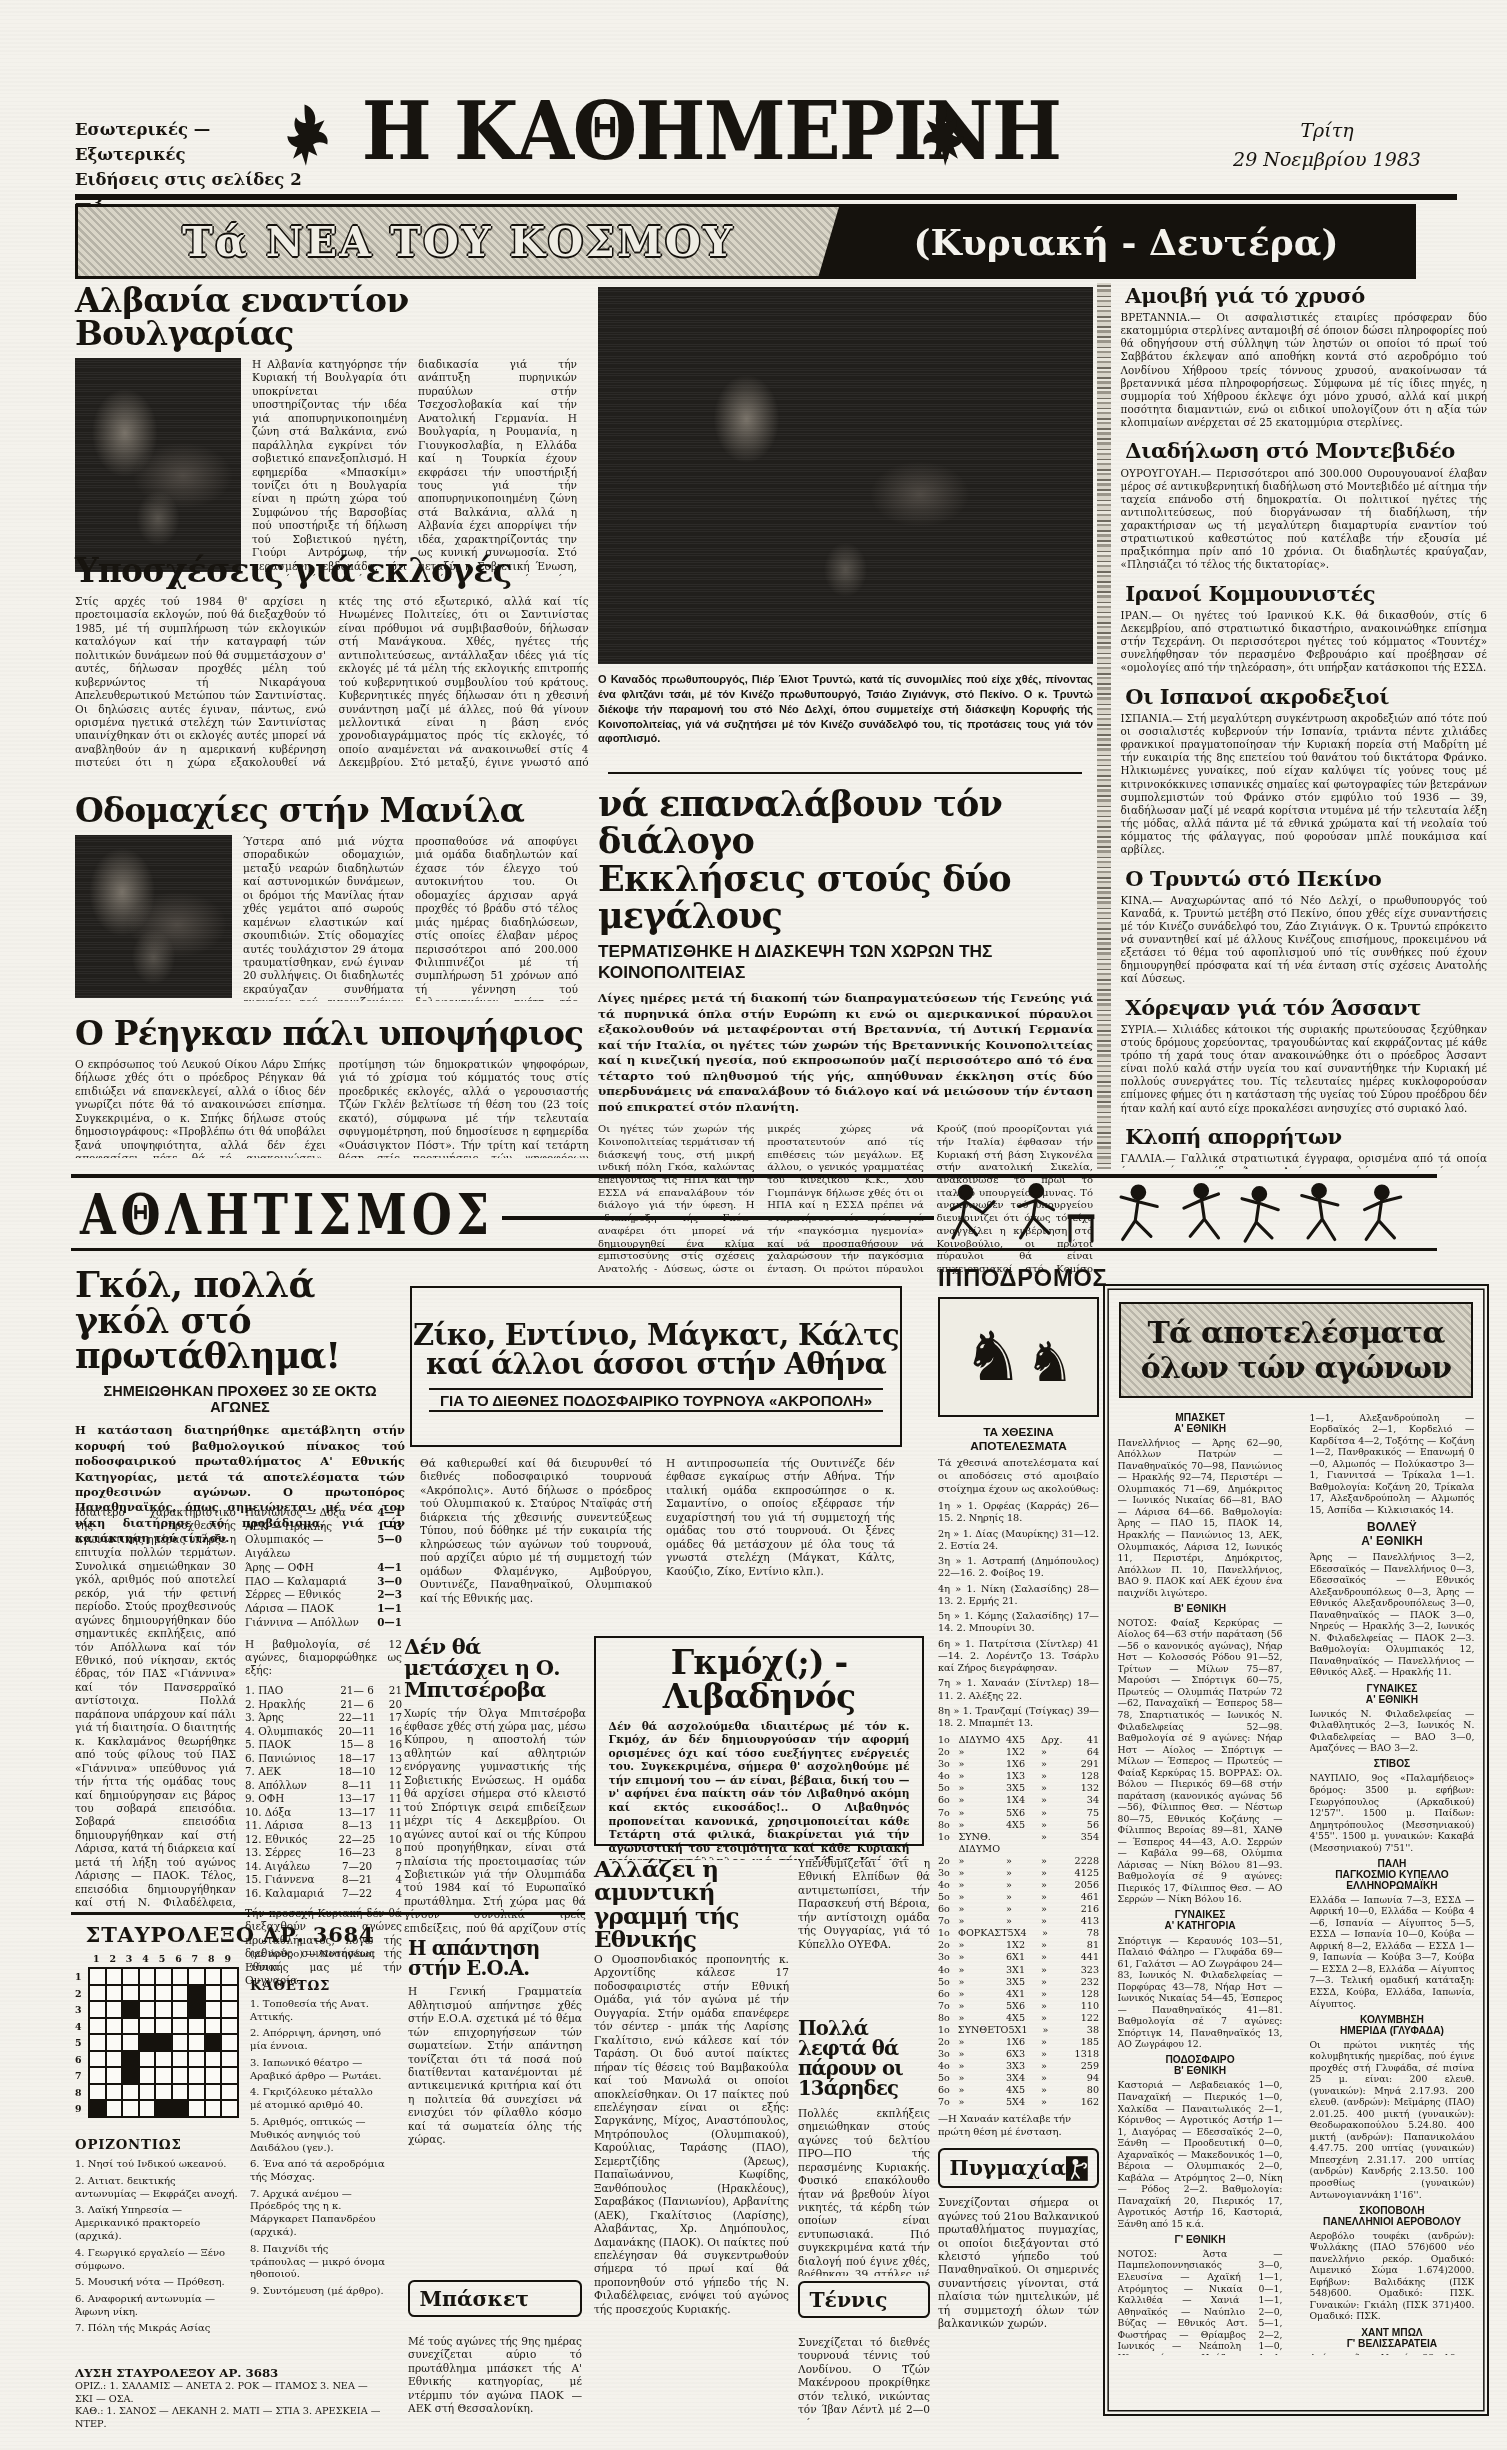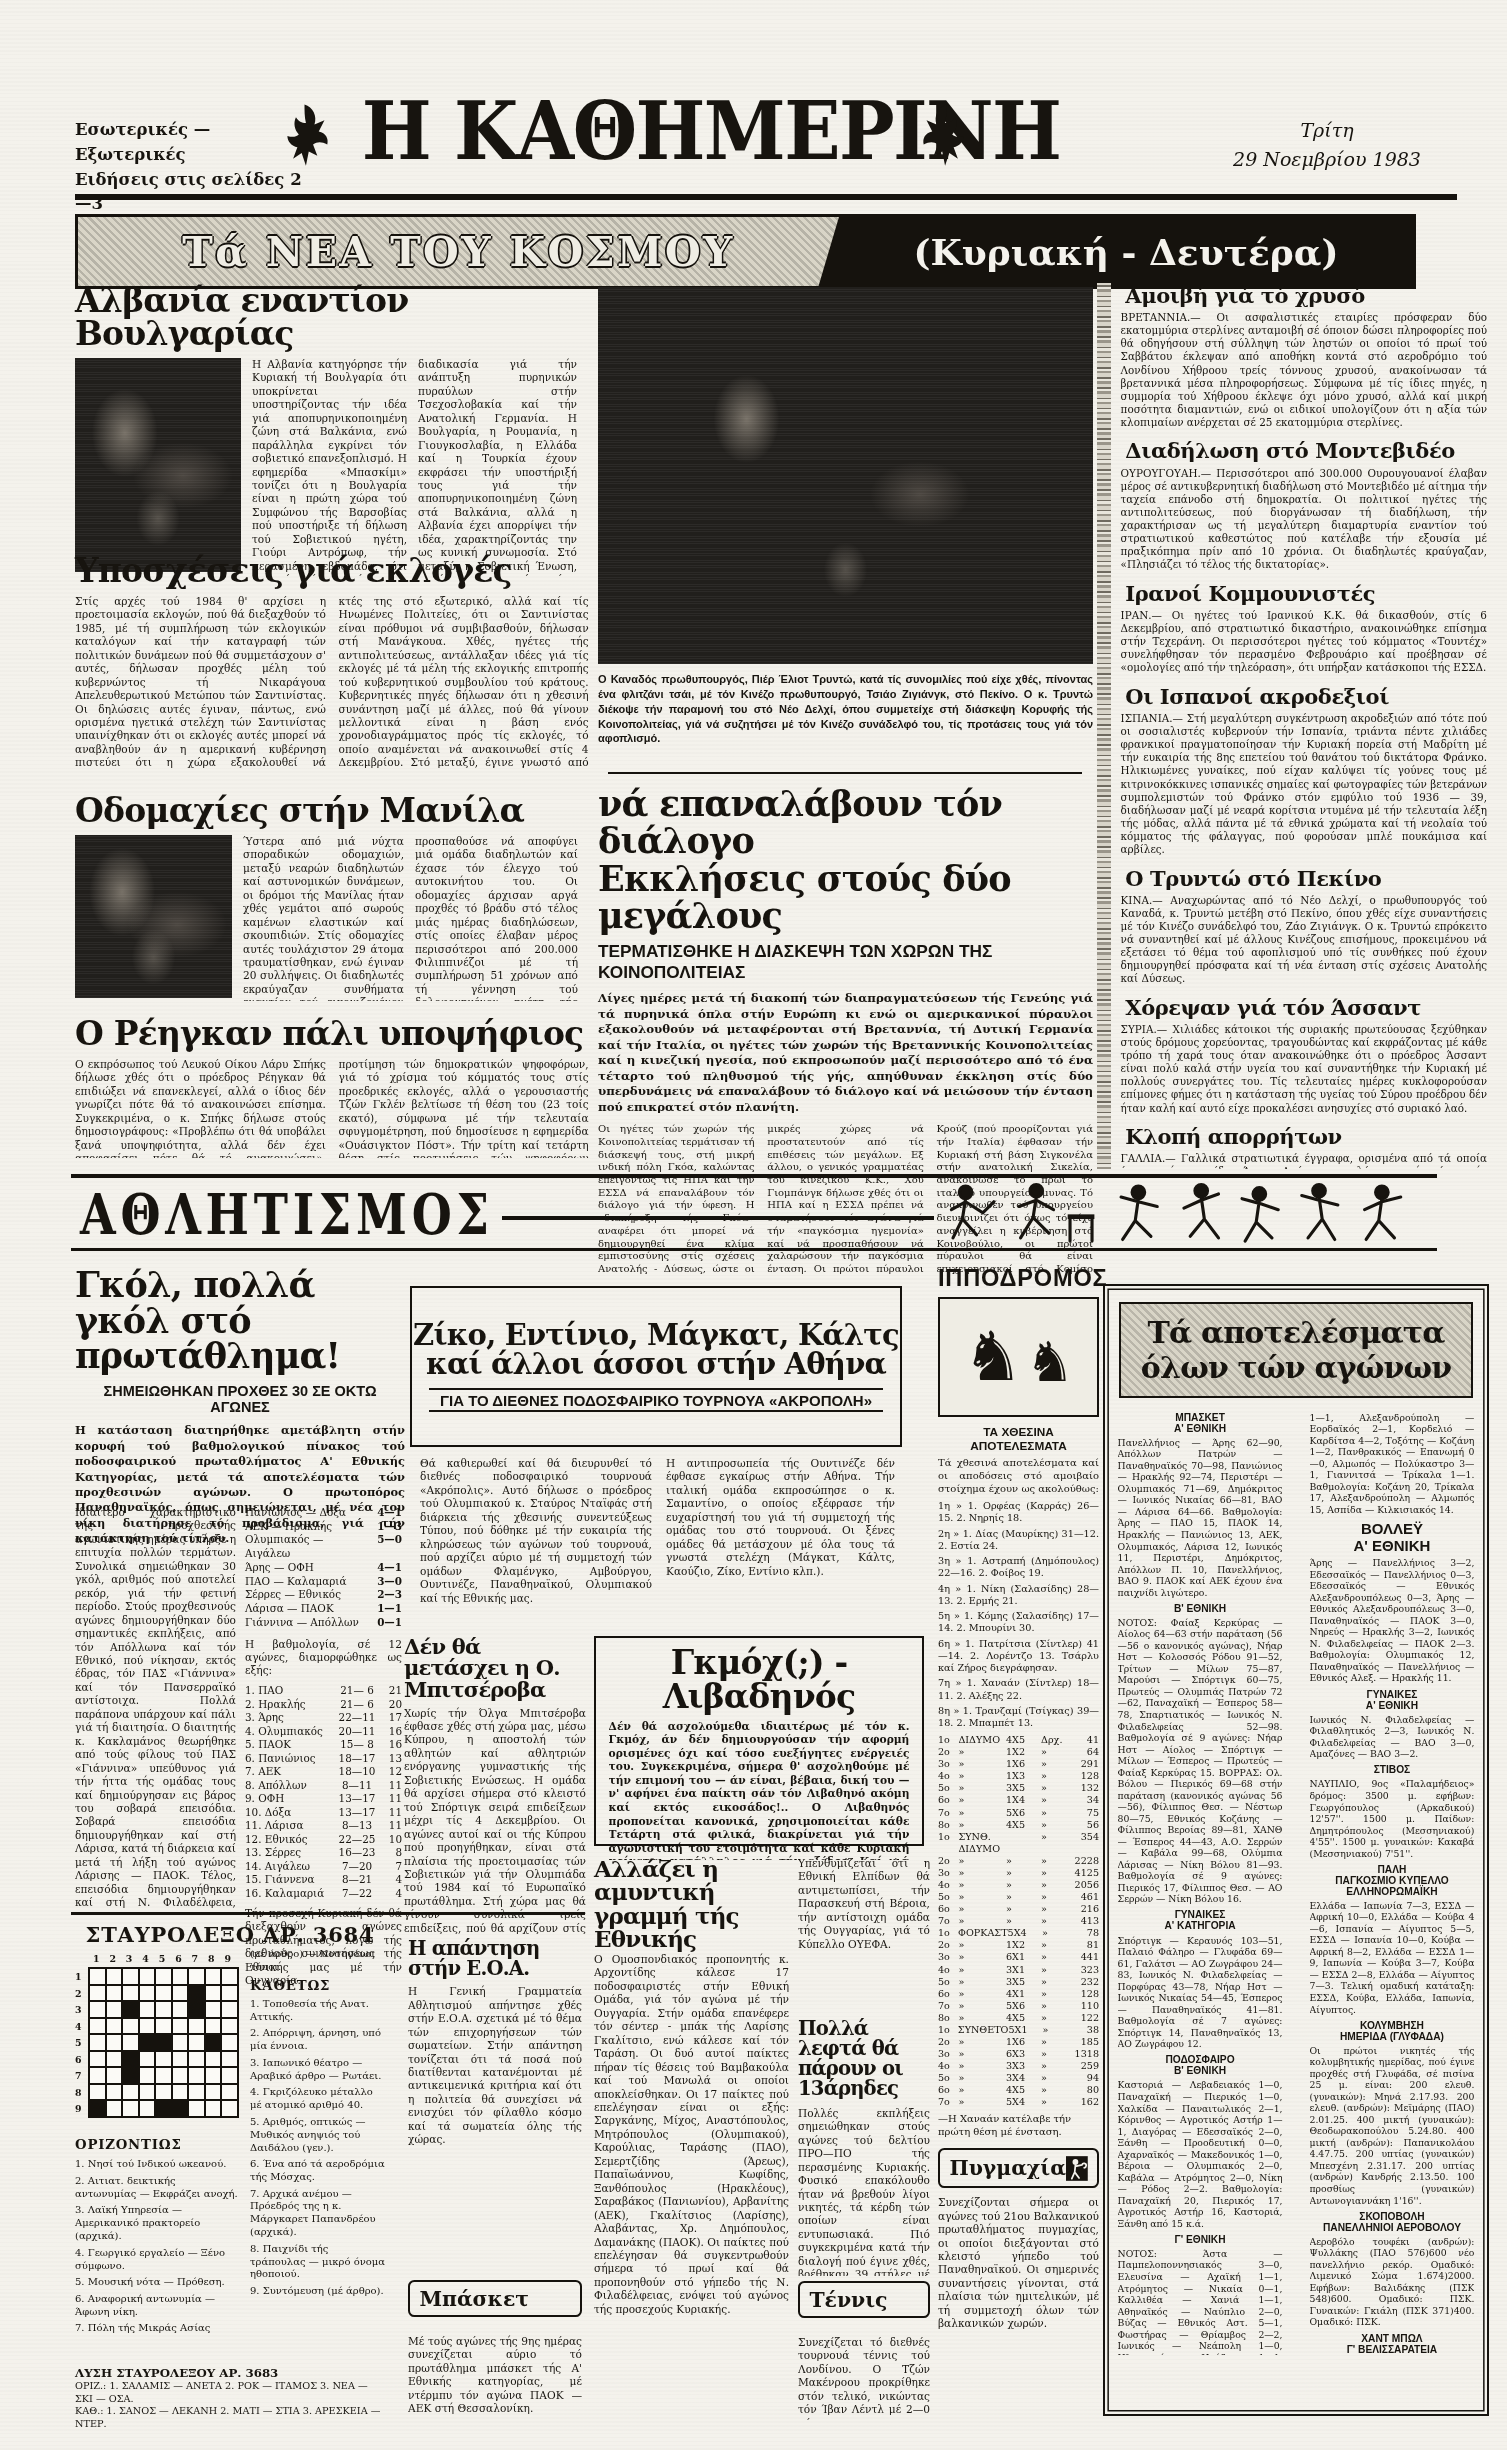--- a/index.html
+++ b/index.html
@@ -90,21 +90,21 @@
     <svg width="57" height="88" viewBox="0 0 40 60">
         <path d="M20 3c-6 2-9 8-7 14l-7-3 4 8c-5 1-7 5-6 9 4-2 7-2 10 0l-3 8 6-3 2 10 3-9 6 4-3-8c4-1 7-4 7-8-3 1-6 1-8-1 3-3 4-8 2-12-2 3-4 4-7 4 1-4 1-9 1-13z" fill="#17140f"></path>
       </svg>
   </div>
   <div class="abs mast-date" style="left:1213px;top:116px;width:228px;">
     <div>Τρίτη</div>
     <div>29 Νοεμβρίου 1983</div>
   </div>
   <div class="abs rule" style="left:75px;top:194px;width:1382px;height:5.5px;"></div>
 
-  <div class="abs banner" style="left:75px;top:214px;width:1335px;height:69px;">
+  <div class="abs banner" style="left:75px;top:204px;width:1335px;height:69px;">
     <div class="banner-left">
         <span>Τά ΝΕΑ ΤΟΥ ΚΟΣΜΟΥ</span>
       </div>
     <div class="banner-right">
         <span>(Κυριακή - Δευτέρα)</span>
       </div>
   </div>
 
   <div class="abs" style="left:75px;top:284px;width:514px;">
     <div class="h1">Αλβανία εναντίον Βουλγαρίας</div>
@@ -717,21 +717,21 @@
           </div>
         </div>
       <div class="hide-ov" style="width:173px;height:948px;">
 
           <div>
             <div class="sec-head" style="font-size:10.2px;margin:4.7px 0 3.1px 0;"></div>
             <div class="tiny jt">1—1, Αλεξανδρούπολη — Εορδαϊκός 2—1, Κορδελιό — Καρδίτσα 4—2, Τοξότης — Κοζάνη 1—2, Πανθρακικός — Επανωμή 0—0, Αλμωπός — Πολύκαστρο 3—1, Γιαννιτσά — Τρίκαλα 1—1. Βαθμολογία: Κοζάνη 20, Τρίκαλα 17, Αλεξανδρούπολη — Αλμωπός 15, Ασπίδα — Κιλκισιακός 14.</div>
           </div>
 
           <div>
-            <div class="sec-head" style="font-size:15px;margin:4.7px 0 3.1px 0;">ΒΟΛΛΕΫ
+            <div class="sec-head" style="font-size:12px;margin:4.7px 0 3.1px 0;">ΒΟΛΛΕΫ
 Α' ΕΘΝΙΚΗ</div>
             <div class="tiny jt">Άρης — Πανελλήνιος 3—2, Εδεσσαϊκός — Πανελλήνιος 0—3, Εδεσσαϊκός — Εθνικός Αλεξανδρουπόλεως 0—3, Άρης — Εθνικός Αλεξανδρουπόλεως 3—0, Παναθηναϊκός — ΠΑΟΚ 3—0, Νηρεύς — Ηρακλής 3—2, Ιωνικός Ν. Φιλαδελφείας — ΠΑΟΚ 2—3. Βαθμολογία: Ολυμπιακός 12, Παναθηναϊκός — Πανελλήνιος — Εθνικός Αλεξ. — Ηρακλής 11.</div>
           </div>
 
           <div>
             <div class="sec-head" style="font-size:10.2px;margin:4.7px 0 3.1px 0;">ΓΥΝΑΙΚΕΣ
 Α' ΕΘΝΙΚΗ</div>
             <div class="tiny jt">Ιωνικός Ν. Φιλαδελφείας — Φιλαθλητικός 2—3, Ιωνικός Ν. Φιλαδελφείας — ΒΑΟ 3—0, Αμαζόνες — ΒΑΟ 3—2.</div>
           </div>
 

